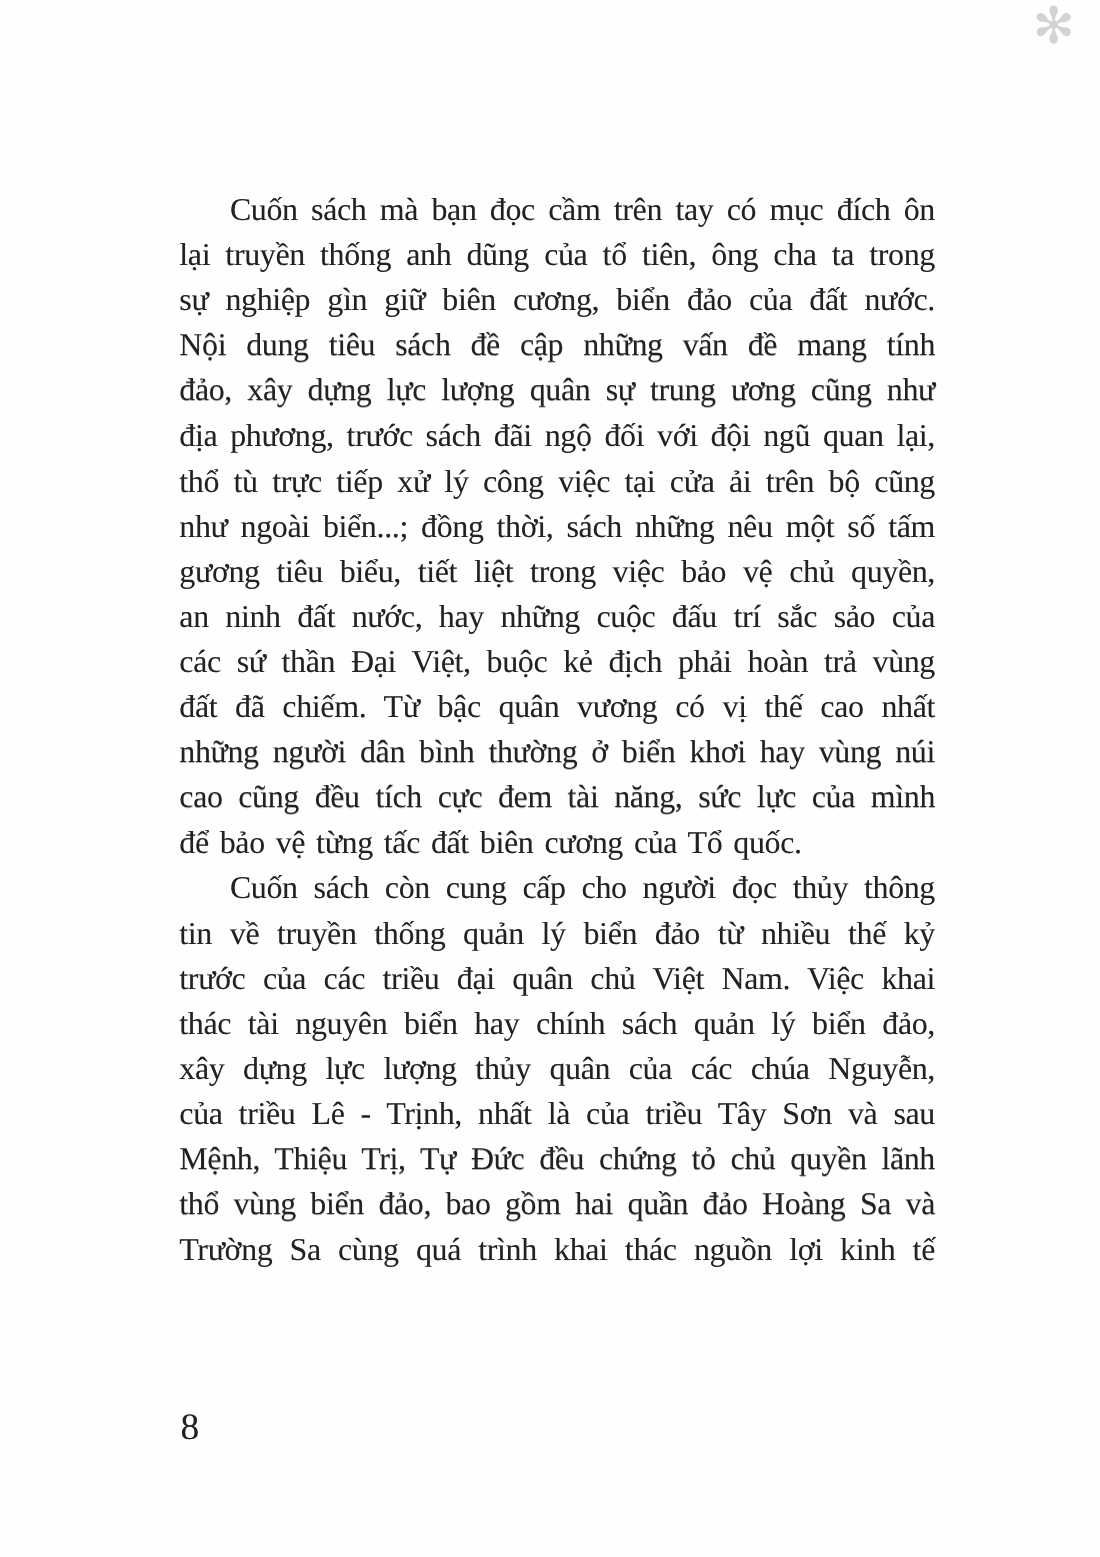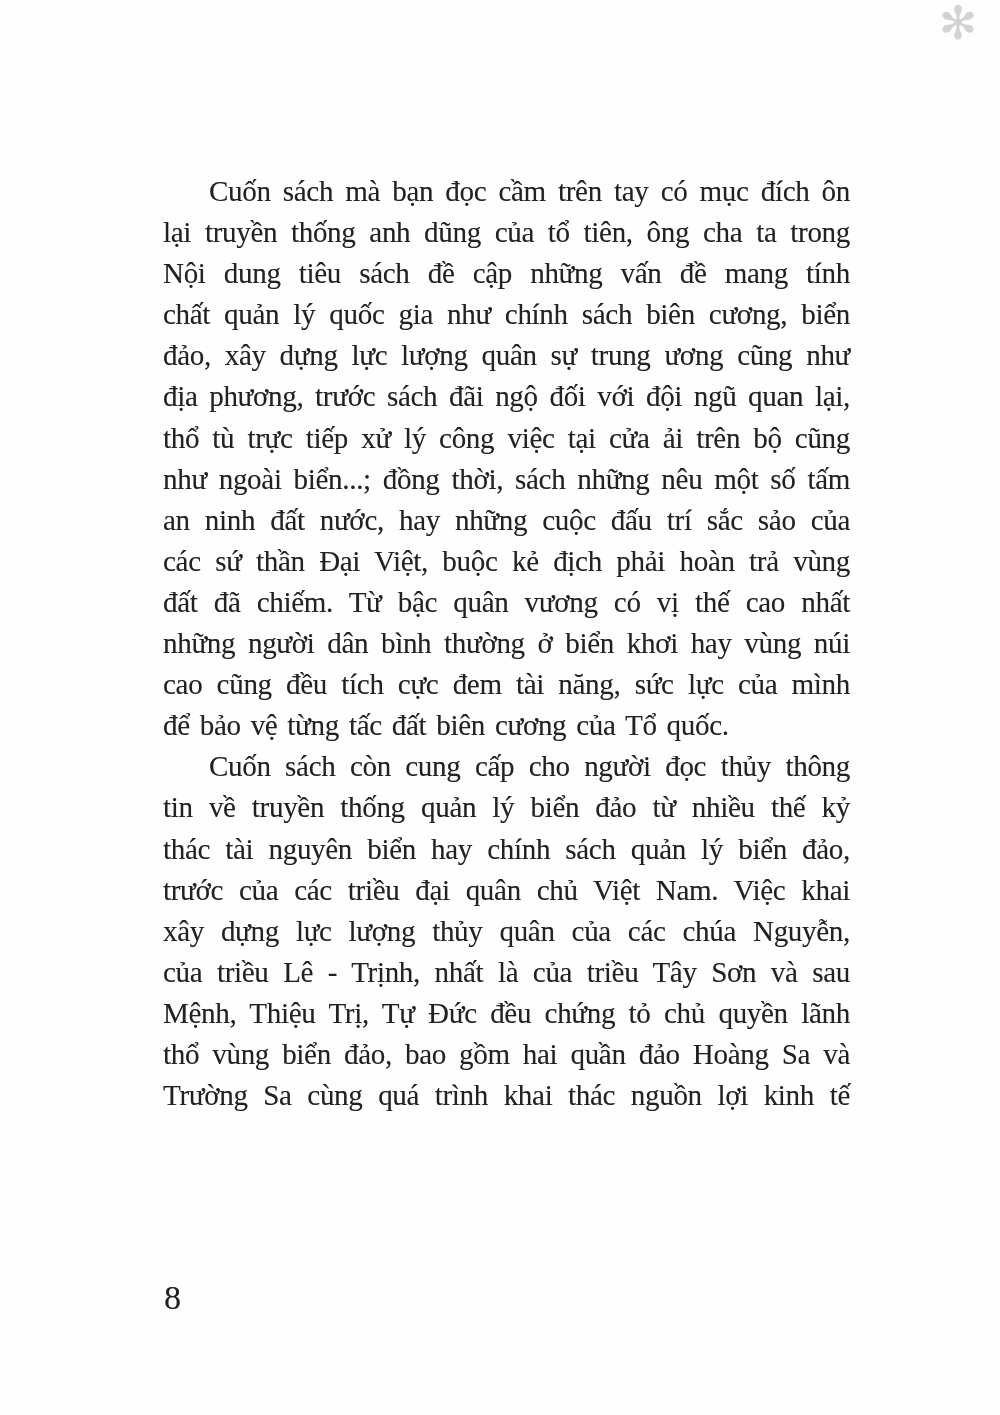--- a/index.html
+++ b/index.html
@@ -64,38 +64,39 @@
 </head>
 <body>
 
 <div class="page">
   <div class="ornament">✻</div>
 
   <div class="text-block" id="text-block">
       <div class="paragraph">
         <div class="line indent">Cuốn sách mà bạn đọc cầm trên tay có mục đích ôn</div>
         <div class="line">lại truyền thống anh dũng của tổ tiên, ông cha ta trong</div>
+        <div class="line">sự nghiệp gìn giữ biên cương, biển đảo của đất nước.</div>
         <div class="line">Nội dung tiêu sách đề cập những vấn đề mang tính</div>
-        <div class="line">chất quản lý quốc gia như chính sách biên cương, biển</div>
         <div class="line">đảo, xây dựng lực lượng quân sự trung ương cũng như</div>
         <div class="line">địa phương, trước sách đãi ngộ đối với đội ngũ quan lại,</div>
         <div class="line">thổ tù trực tiếp xử lý công việc tại cửa ải trên bộ cũng</div>
         <div class="line">như ngoài biển...; đồng thời, sách những nêu một số tấm</div>
+        <div class="line">gương tiêu biểu, tiết liệt trong việc bảo vệ chủ quyền,</div>
         <div class="line">an ninh đất nước, hay những cuộc đấu trí sắc sảo của</div>
         <div class="line">các sứ thần Đại Việt, buộc kẻ địch phải hoàn trả vùng</div>
         <div class="line">đất đã chiếm. Từ bậc quân vương có vị thế cao nhất</div>
         <div class="line">những người dân bình thường ở biển khơi hay vùng núi</div>
         <div class="line">cao cũng đều tích cực đem tài năng, sức lực của mình</div>
         <div class="line no-justify">để bảo vệ từng tấc đất biên cương của Tổ quốc.</div>
       </div>
       <div class="paragraph">
         <div class="line indent">Cuốn sách còn cung cấp cho người đọc thủy thông</div>
         <div class="line">tin về truyền thống quản lý biển đảo từ nhiều thế kỷ</div>
+        <div class="line">trước của các triều đại quân chủ Việt Nam. Việc khai</div>
         <div class="line">thác tài nguyên biển hay chính sách quản lý biển đảo,</div>
-        <div class="line">trước của các triều đại quân chủ Việt Nam. Việc khai</div>
         <div class="line">xây dựng lực lượng thủy quân của các chúa Nguyễn,</div>
         <div class="line">của triều Lê - Trịnh, nhất là của triều Tây Sơn và sau</div>
         <div class="line">Mệnh, Thiệu Trị, Tự Đức đều chứng tỏ chủ quyền lãnh</div>
         <div class="line">thổ vùng biển đảo, bao gồm hai quần đảo Hoàng Sa và</div>
         <div class="line">Trường Sa cùng quá trình khai thác nguồn lợi kinh tế</div>
       </div>
     </div>
 
   <div class="page-number">8</div>
 </div>

